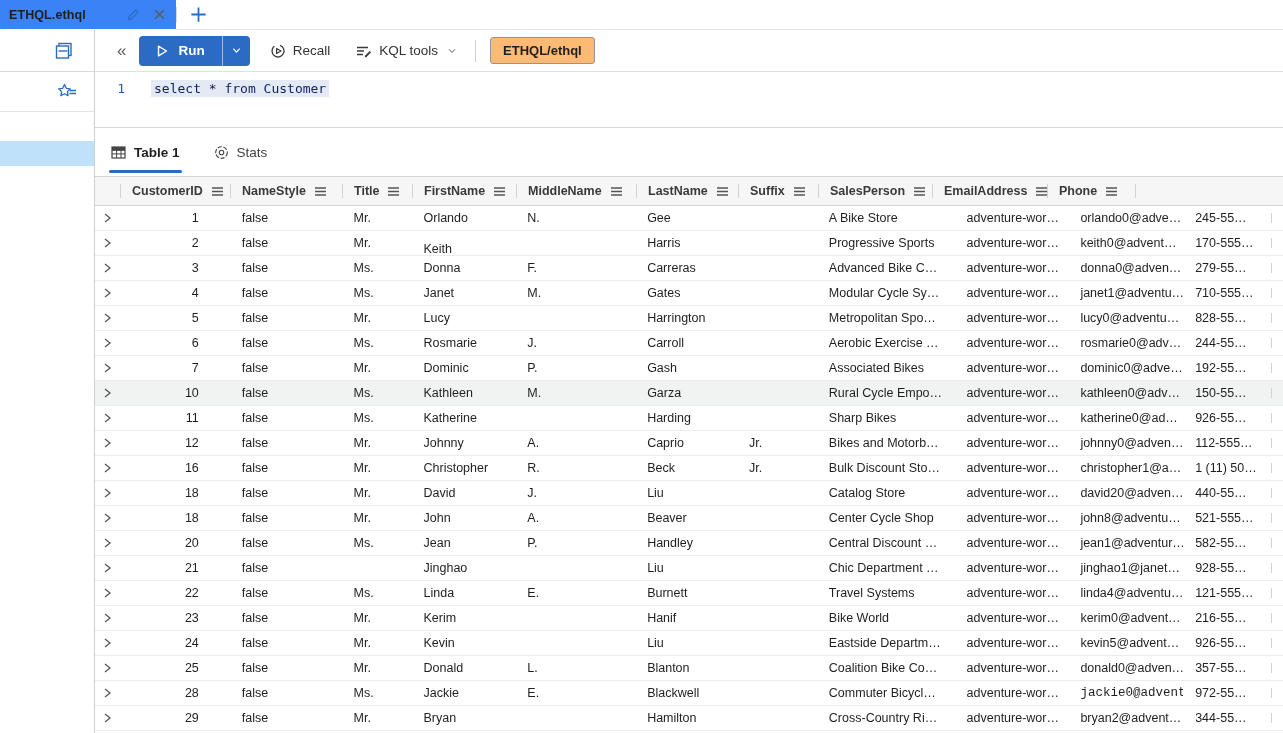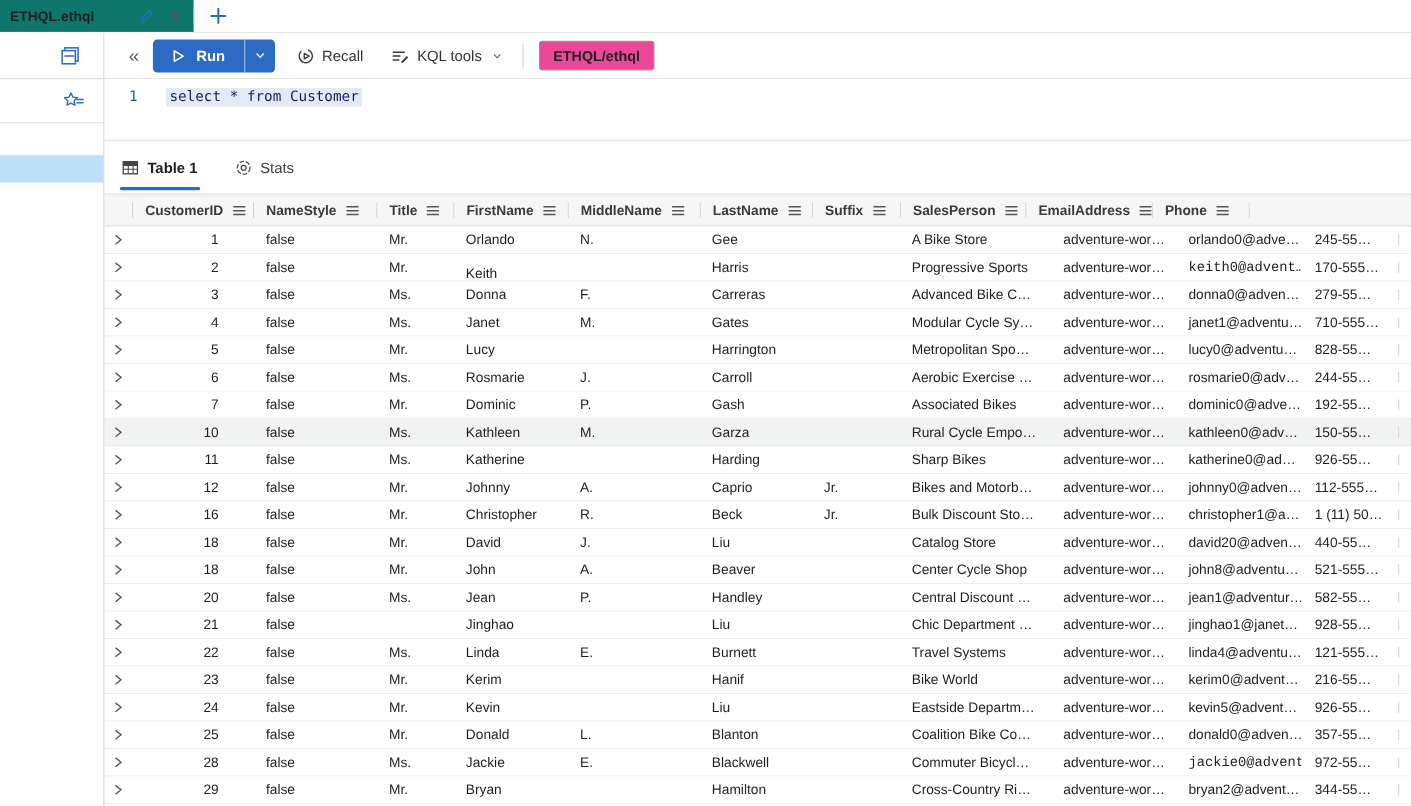--- a/index.html
+++ b/index.html
@@ -3,21 +3,21 @@
 <meta charset="utf-8">
 <style>
   * { margin:0; padding:0; box-sizing:border-box; }
   html,body { width:1283px; height:733px; overflow:hidden; background:#fff;
     font-family:"Liberation Sans","DejaVu Sans",sans-serif; color:#242424; }
   .app { width:1283px; height:733px; display:flex; flex-direction:column; }
 
   
   .tabbar { height:30px; display:flex; align-items:stretch; border-bottom:1px solid #e4e4e4; background:#fff; }
   .doc-tab { width:176px; display:flex; align-items:center; justify-content:space-between;
-    padding:0 10px 0 9px; background:#0f766e; border-bottom:1px solid #fff; margin-bottom:-1px; }
+    padding:0 10px 0 9px; background:#3b82f6; border-bottom:1px solid #fff; margin-bottom:-1px; }
   .doc-tab .tab-label { font-size:12.5px; font-weight:700; color:#1f1f1f; letter-spacing:.1px; }
   .doc-tab .tab-icons { display:flex; align-items:center; gap:12px; }
   .icon-btn { display:flex; align-items:center; justify-content:center; cursor:pointer; background:none; border:none; }
   .tab-vsep { width:1px; background:#d8d8d8; margin:7px 0; }
   .new-tab { width:42px; display:flex; align-items:center; justify-content:center; }
 
   
   .body { flex:1; display:flex; min-height:0; }
 
   
@@ -38,21 +38,21 @@
   .collapse-btn { color:#5a5a5a; font-size:17px; line-height:1; padding:2px 4px; }
   .run-split { display:flex; align-items:stretch; height:30px; margin-left:9px;
     background:#2b6bc3; border-radius:4px; overflow:hidden; color:#fff; }
   .run-main { display:flex; align-items:center; gap:9px; padding:0 17px 0 16px; font-size:13.5px; font-weight:700; }
   .run-div { width:1px; background:rgba(255,255,255,.55); margin:0; }
   .run-caret { width:27px; display:flex; align-items:center; justify-content:center; }
   .tb-btn { display:flex; align-items:center; gap:7px; font-size:13.5px; color:#323232; margin-left:15px; padding:4px 5px; }
   .tb-caret { margin-left:2px; display:flex; }
   .tb-vsep { width:1px; height:22px; background:#d0d0d0; margin:0 14px 0 13px; }
   .scope-badge { border:1px solid #949494; border-radius:3px; padding:5px 12px;
-    font-size:13px; font-weight:700; color:#1f1f1f; background:#ec4899; }
+    font-size:13px; font-weight:700; color:#1f1f1f; background:#fdba74; }
 
   
   .editor { height:56px; border-bottom:1px solid #d9d9d9; background:#fff; padding-top:6px; }
   .code-line { display:flex; align-items:center; height:20px;
     font-family:"DejaVu Sans Mono","Liberation Mono",monospace; font-size:13px; }
   .gutter { width:45px; text-align:right; padding-right:15px; color:#2759a8; }
   .code-text { margin-left:11px; color:#0f1f61; background:#e4eaf3; padding:1px 3px; white-space:pre; }
 
   
   .rtabs { height:48px; display:flex; align-items:center; gap:30px; padding-left:14px; background:#fff; }
@@ -320,21 +320,21 @@
             </div>
             <div class="g-cell num" style="width: 110px;">2</div>
             <div class="g-cell" style="width: 112px;">false</div>
             <div class="g-cell" style="width: 70px;">Mr.</div>
             <div class="g-cell" style="width: 104px; margin-top: 12px;">Keith</div>
             <div class="g-cell" style="width: 120px;"></div>
             <div class="g-cell" style="width: 102px;">Harris</div>
             <div class="g-cell" style="width: 80px;"></div>
             <div class="g-cell" style="width: 138px;">Progressive Sports</div>
             <div class="g-cell" style="width: 114px;">adventure-wor…</div>
-            <div class="g-cell" style="width: 115px; font-family: Liberation Mono, monospace;">keith0@advent…</div>
+            <div class="g-cell" style="width: 115px;">keith0@advent…</div>
             <div class="g-cell" style="width: 88px;">170-555…</div>
             <div class="g-cell g-filler" style="flex: 1 1 0%;"></div>
           </div>
           <div class="g-row">
             <div class="g-cell g-expander" style="width: 25px;">
               <svg width="10" height="10" viewBox="0 0 10 10">
                 <path d="M3 1 L8 5 L3 9" fill="none" stroke="#585858" stroke-width="1.3"></path>
               </svg>
             </div>
             <div class="g-cell num" style="width: 110px;">3</div>

